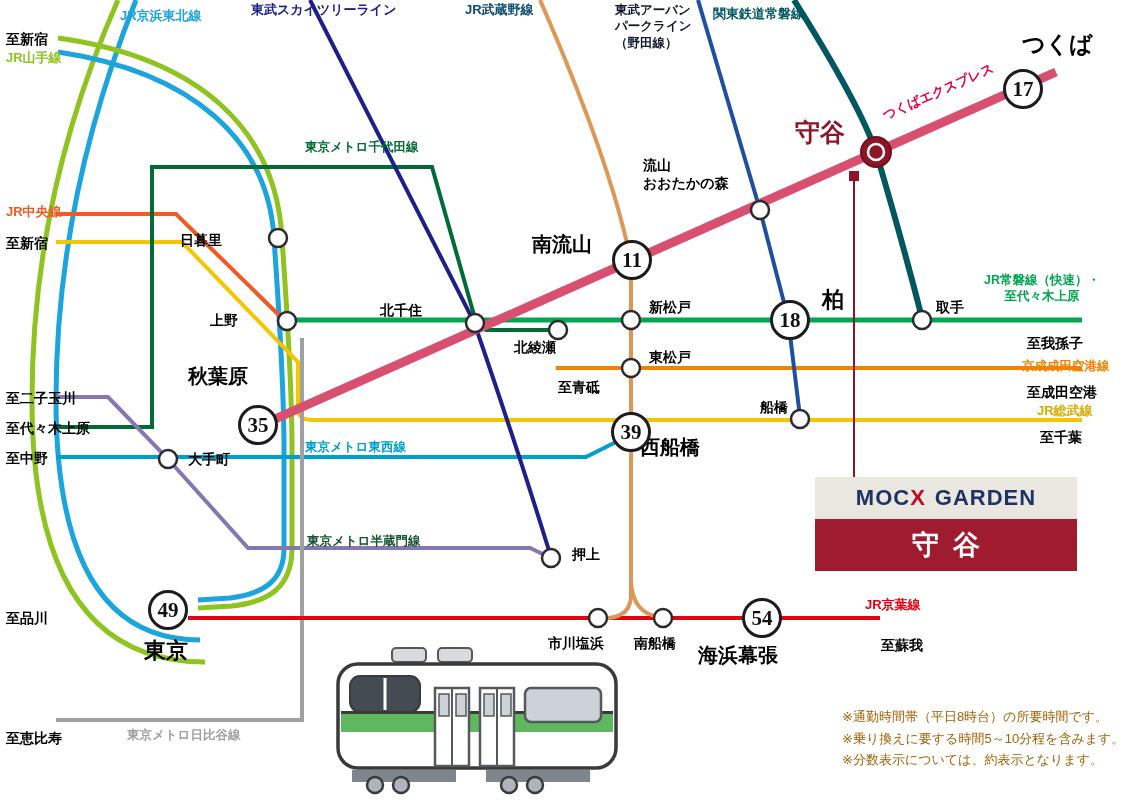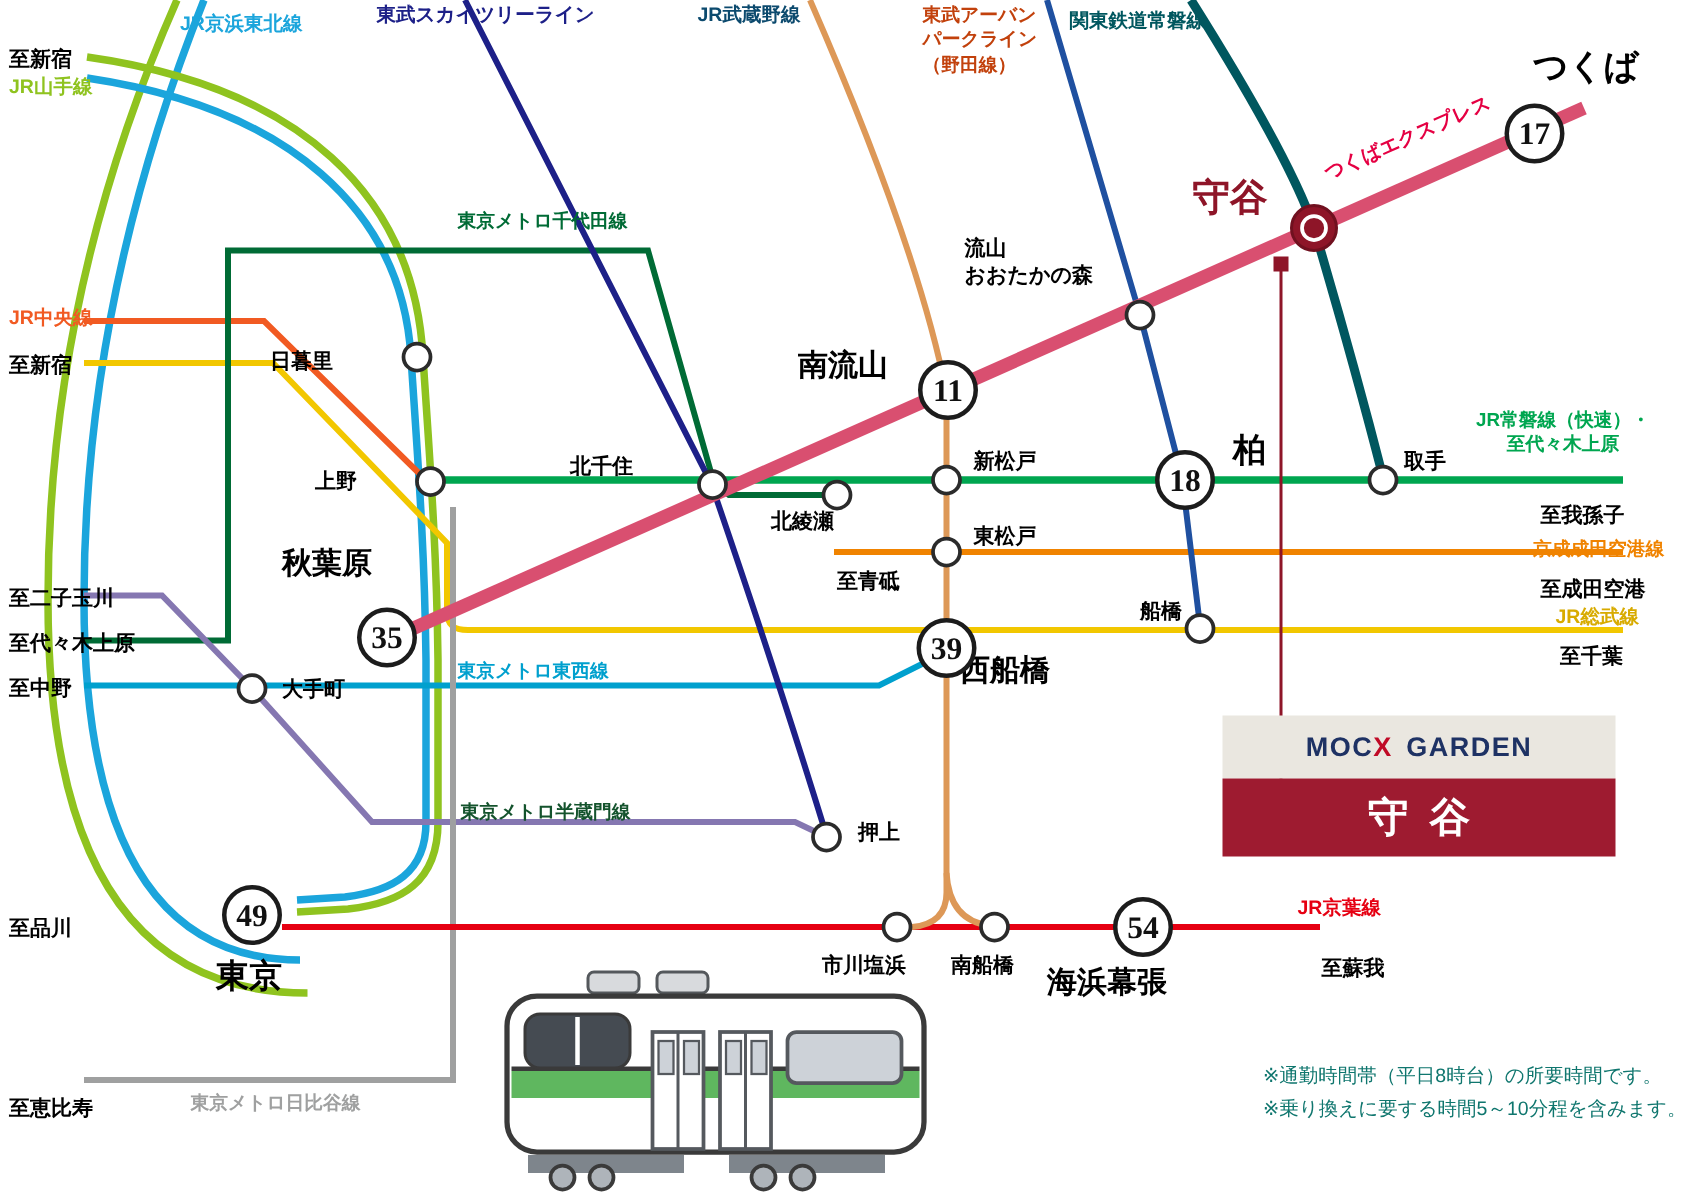--- a/index.html
+++ b/index.html
@@ -13,24 +13,24 @@
   .f22{font-size:22px;}
   .f23{font-size:23px;margin-left:36px;}
   .f25{font-size:25px;}
   .badge{position:absolute;width:40px;height:40px;border:3px solid #1c1c1c;border-radius:50%;
          background:#fff;display:flex;align-items:center;justify-content:center;
          font-family:"Liberation Serif","DejaVu Serif",serif;font-size:21px;font-weight:bold;color:#111;box-sizing:border-box;}
   .tx-label{position:absolute;left:880px;top:108px;transform:rotate(-24deg);transform-origin:0 0;
             font-size:13px;font-weight:bold;white-space:nowrap;}
   .sign{position:absolute;left:815px;top:477px;width:262px;}
   .sign-top{height:42px;display:flex;align-items:center;justify-content:center;
-            font-weight:bold;font-size:18px;letter-spacing:1px;}
+            font-weight:bold;font-size:22px;letter-spacing:1px;}
   .sign-bottom{height:52px;display:flex;align-items:center;justify-content:center;
             font-size:27px;font-weight:bold;color:#fff;letter-spacing:14px;text-indent:14px;}
-  .notes{position:absolute;left:842px;top:706px;font-size:13px;color:#0f766e;line-height:21.5px;}
+  .notes{position:absolute;left:842px;top:706px;font-size:13px;color:#a16207;line-height:21.5px;}
   .notes div{white-space:nowrap;}
 </style>
 </head>
 <body>
 
 <div class="canvas">
 
   <svg class="rails" width="1133" height="800" viewBox="0 0 1133 800">
 
     <path d="M118,0 Q32,195 32,400 Q32,662 205,662" fill="none" stroke="#8fc31f" stroke-width="5"></path>
@@ -117,21 +117,21 @@
         <circle cx="401" cy="785" r="8"></circle>
         <circle cx="509" cy="785" r="8"></circle>
         <circle cx="535" cy="785" r="8"></circle>
       </g>
     </g>
   </svg>
 
   <div class="lbl" style="left: 120px; top: 8px; color: rgb(27, 165, 220);">JR京浜東北線</div>
   <div class="lbl" style="left: 251px; top: 2px; color: rgb(29, 32, 136);">東武スカイツリーライン</div>
   <div class="lbl" style="left: 465px; top: 2px; color: #0c4a6e;">JR武蔵野線</div>
-  <div class="lbl f12" style="left: 615px; top: 2px; color: #c2410c;">
+  <div class="lbl f12" style="left: 615px; top: 2px; color: #0f172a;">
     <div>東武アーバン</div>
     <div>パークライン</div>
     <div>（野田線）</div>
   </div>
   <div class="lbl" style="left: 713px; top: 6px; color: rgb(0, 87, 95);">関東鉄道常磐線</div>
 
   <div class="lbl f14" style="left:6px;top:30px">至新宿</div>
   <div class="lbl" style="left: 6px; top: 50px; color: rgb(143, 195, 31);">JR山手線</div>
   <div class="lbl" style="left: 6px; top: 204px; color: rgb(241, 90, 34);">JR中央線</div>
   <div class="lbl f14" style="left:6px;top:234px">至新宿</div>
@@ -215,15 +215,16 @@
         <span style="color: rgb(30, 50, 100);">GARDEN</span>
     </div>
     <div class="sign-bottom" style="background: rgb(158, 27, 48);">
       <span>守谷</span>
     </div>
   </div>
 
   <div class="notes">
     <div>※通勤時間帯（平日8時台）の所要時間です。</div>
     <div>※乗り換えに要する時間5～10分程を含みます。</div>
+    <div>※分数表示については、約表示となります。</div>
   </div>
 
 </div>
 
 </body></html>

